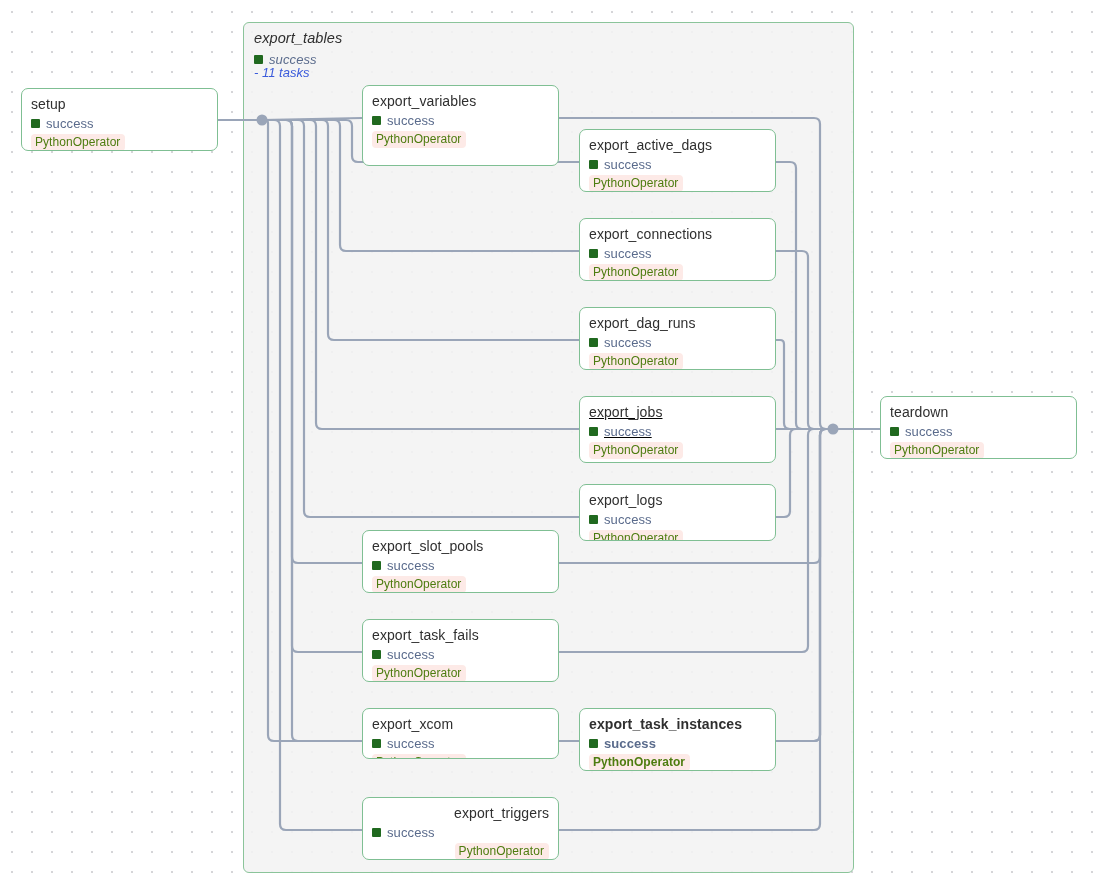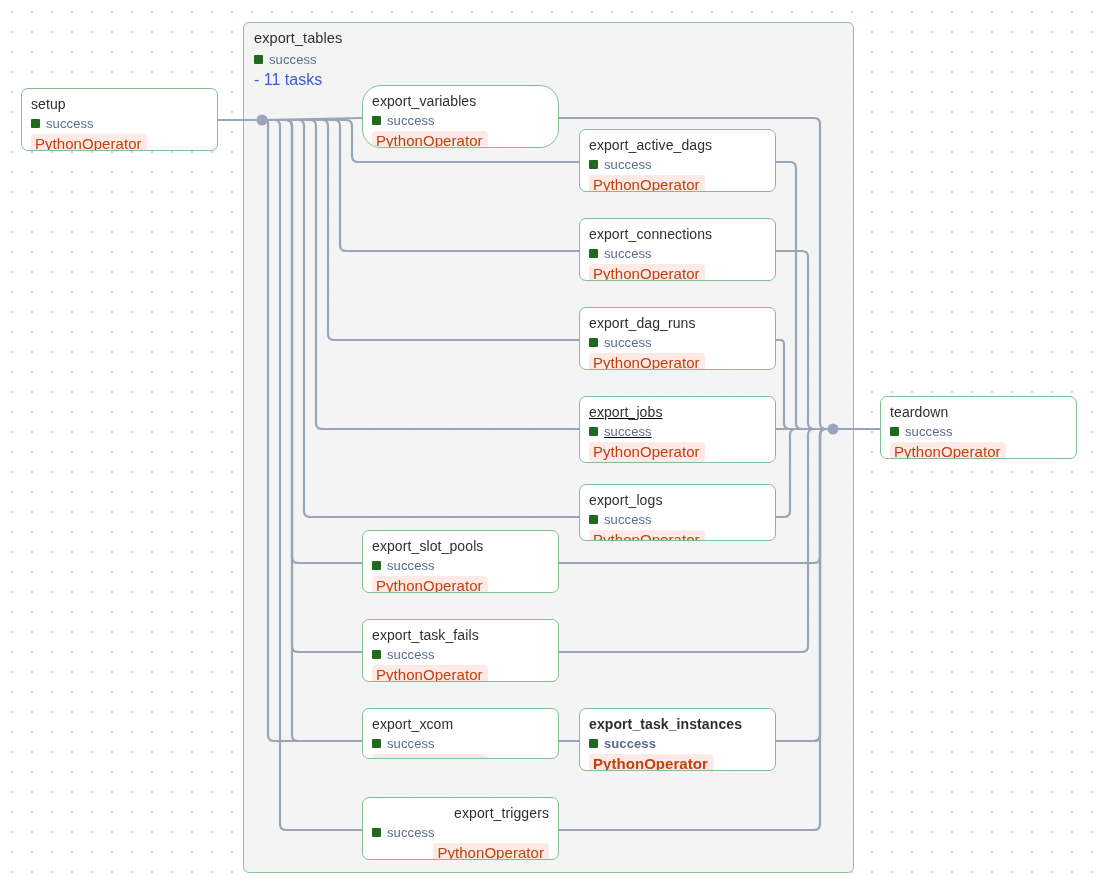--- a/index.html
+++ b/index.html
@@ -38,37 +38,37 @@
     box-sizing: border-box;
     border: 1.4px solid #8bc49a;
     border-radius: 6px;
     background: rgba(243,243,243,0.88);
   }
   .group-header {
     position: absolute;
     left: 10px;
     top: 8px;
     line-height: 1.0;
+    font-style: italic;
   }
   .group-title {
     font-size: 14.5px;
     color: #2f2f2f;
     letter-spacing: 0.1px;
     white-space: nowrap;
   }
   .group-status {
     margin-top: 7px;
     display: flex;
     align-items: center;
     gap: 6px;
     white-space: nowrap;
   }
   .group-tasks {
-    margin-top: 6px;
-    font-size: 16px;
+    font-size: 13px;
     color: #3b5bdb;
     cursor: pointer;
     white-space: nowrap;
   }
 
   
   .node {
     position: absolute;
     box-sizing: border-box;
     background: #ffffff;
@@ -101,22 +101,22 @@
   }
   .status-text {
     font-size: 13px;
     color: #5a6b8c;
     letter-spacing: 0.1px;
   }
   .node-operator {
     margin-top: 3px;
     display: inline-block;
     background: #fdeae7;
-    color: #c2410c;
-    font-size: 15px;
+    color: #4d7c0f;
+    font-size: 12px;
     border-radius: 4px;
     padding: 1px 5px 2px 4px;
     letter-spacing: 0.05px;
     white-space: nowrap;
   }
 </style>
 </head>
 <body>
 
 <div id="canvas" style="width: 1101px; height: 886px;">
@@ -159,21 +159,21 @@
       <path d="M 559 830 L 814 830 Q 820 830 820 824 L 820 435 Q 820 429 826 429 L 833 429" fill="none" stroke="#9aa5b8" stroke-width="2.2" stroke-linecap="round" stroke-linejoin="round"></path>
       <circle cx="262" cy="120" r="5.5" fill="#9aa5b8"></circle>
       <circle cx="833" cy="429" r="5.5" fill="#9aa5b8"></circle>
     </svg>
 
   <div id="node-layer">
       <div class="node" style="left: 21px; top: 88px; width: 197px; height: 63px;"><div class="node-title">setup</div><div class="node-status">
           <span class="status-square"></span>
           <span class="status-text">success</span>
         </div><div class="node-operator">PythonOperator</div></div>
-      <div class="node" style="left: 362px; top: 85px; width: 197px; height: 63px; border-radius: 19px;"><div class="node-title">export_variables</div><div class="node-status">
+      <div class="node" style="left: 362px; top: 85px; width: 197px; height: 81px;"><div class="node-title">export_variables</div><div class="node-status">
           <span class="status-square"></span>
           <span class="status-text">success</span>
         </div><div class="node-operator">PythonOperator</div></div>
       <div class="node" style="left: 579px; top: 129px; width: 197px; height: 63px;"><div class="node-title">export_active_dags</div><div class="node-status">
           <span class="status-square"></span>
           <span class="status-text">success</span>
         </div><div class="node-operator">PythonOperator</div></div>
       <div class="node" style="left: 579px; top: 218px; width: 197px; height: 63px;"><div class="node-title">export_connections</div><div class="node-status">
           <span class="status-square"></span>
           <span class="status-text">success</span>

